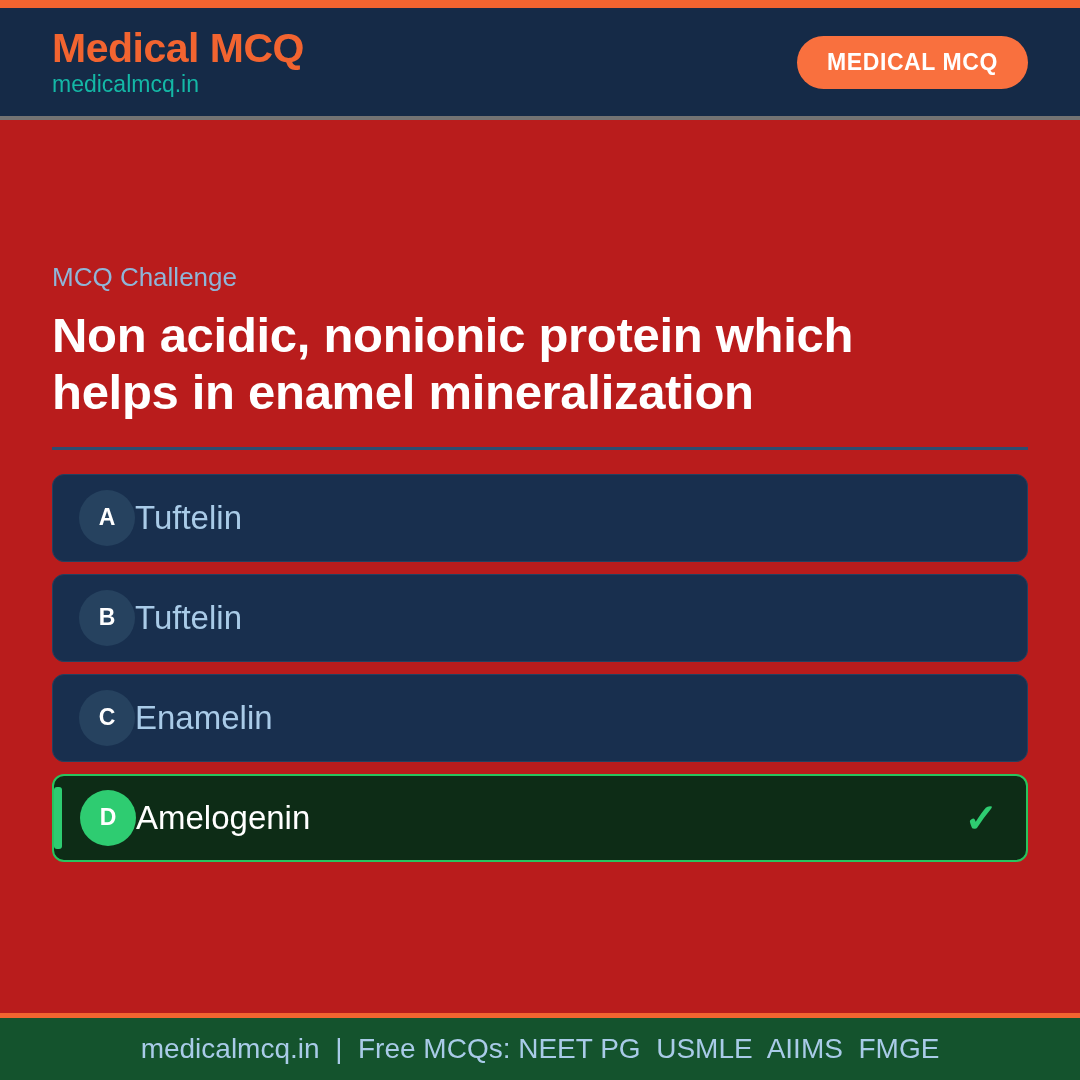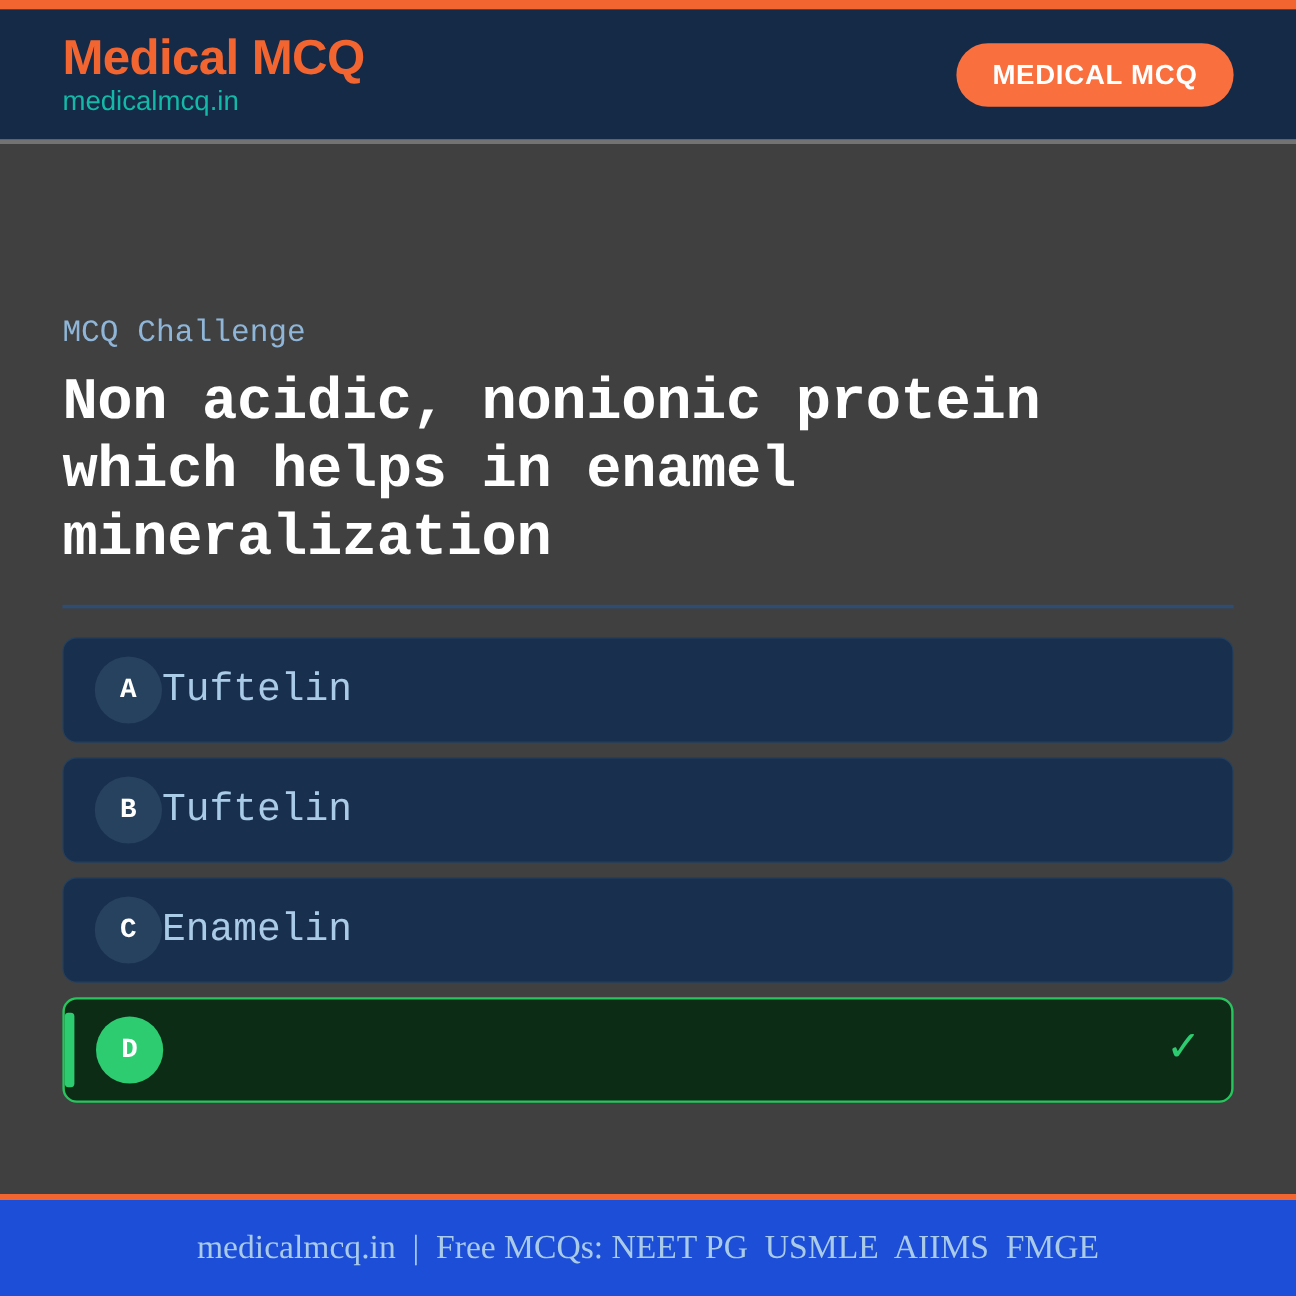--- a/index.html
+++ b/index.html
@@ -32,23 +32,23 @@
   }
   .brand-badge {
     background:#f9703e; color:#ffffff;
     font-size:23px; font-weight:bold; letter-spacing:0.6px;
     padding:13px 30px; border-radius:999px; white-space:nowrap;
   }
 
   
   .body-area {
     flex:1 1 auto; position:relative;
-    background:#404040;
+    background:#b91c1c;
     padding:0 52px;
-    display:flex; flex-direction:column;font-family:Liberation Mono, monospace;
+    display:flex; flex-direction:column;
   }
   .spacer-top { height:142px; flex:0 0 auto; }
 
   .kicker {
     font-size:26px; color:#8fb6d8; line-height:1.2; margin-bottom:14px;
   }
   .question {
     font-size:49px; font-weight:bold; color:#ffffff;
     line-height:1.16; letter-spacing:-0.3px;
     max-width:830px;
@@ -93,25 +93,24 @@
   .option.correct .tick {
     display:block; margin-left:auto;
     color:#2ecc71; font-size:40px; line-height:1; font-weight:bold;
   }
 
   .spacer-bottom { flex:1 1 auto; }
 
   
   .footer-rule { height:5px; width:100%; background:#f26430; flex:0 0 auto; }
   .footer {
-    flex:0 0 auto; height:80px;
-    background:#1d4ed8;
+    flex:0 0 auto; height:62px;
+    background:#14532d;
     display:flex; align-items:center; justify-content:center;
     gap:0px;
-    font-family:Liberation Serif, serif;
   }
   .footer-text {
     font-size:28px; color:#a9cbe8; white-space:pre;
   }
 </style>
 </head>
 <body>
 
 <div class="page">
 
@@ -147,20 +146,21 @@
       </div>
 
       <div class="option">
         <div class="circle">C</div>
         <div class="otext">Enamelin</div>
 
       </div>
 
       <div class="option correct">
         <div class="circle">D</div>
+        <div class="otext">Amelogenin</div>
         <div class="tick">✓</div>
       </div>
 
     </div>
 
     <div class="spacer-bottom"></div>
   </div>
 
   <div class="footer-rule"></div>
   <div class="footer">

